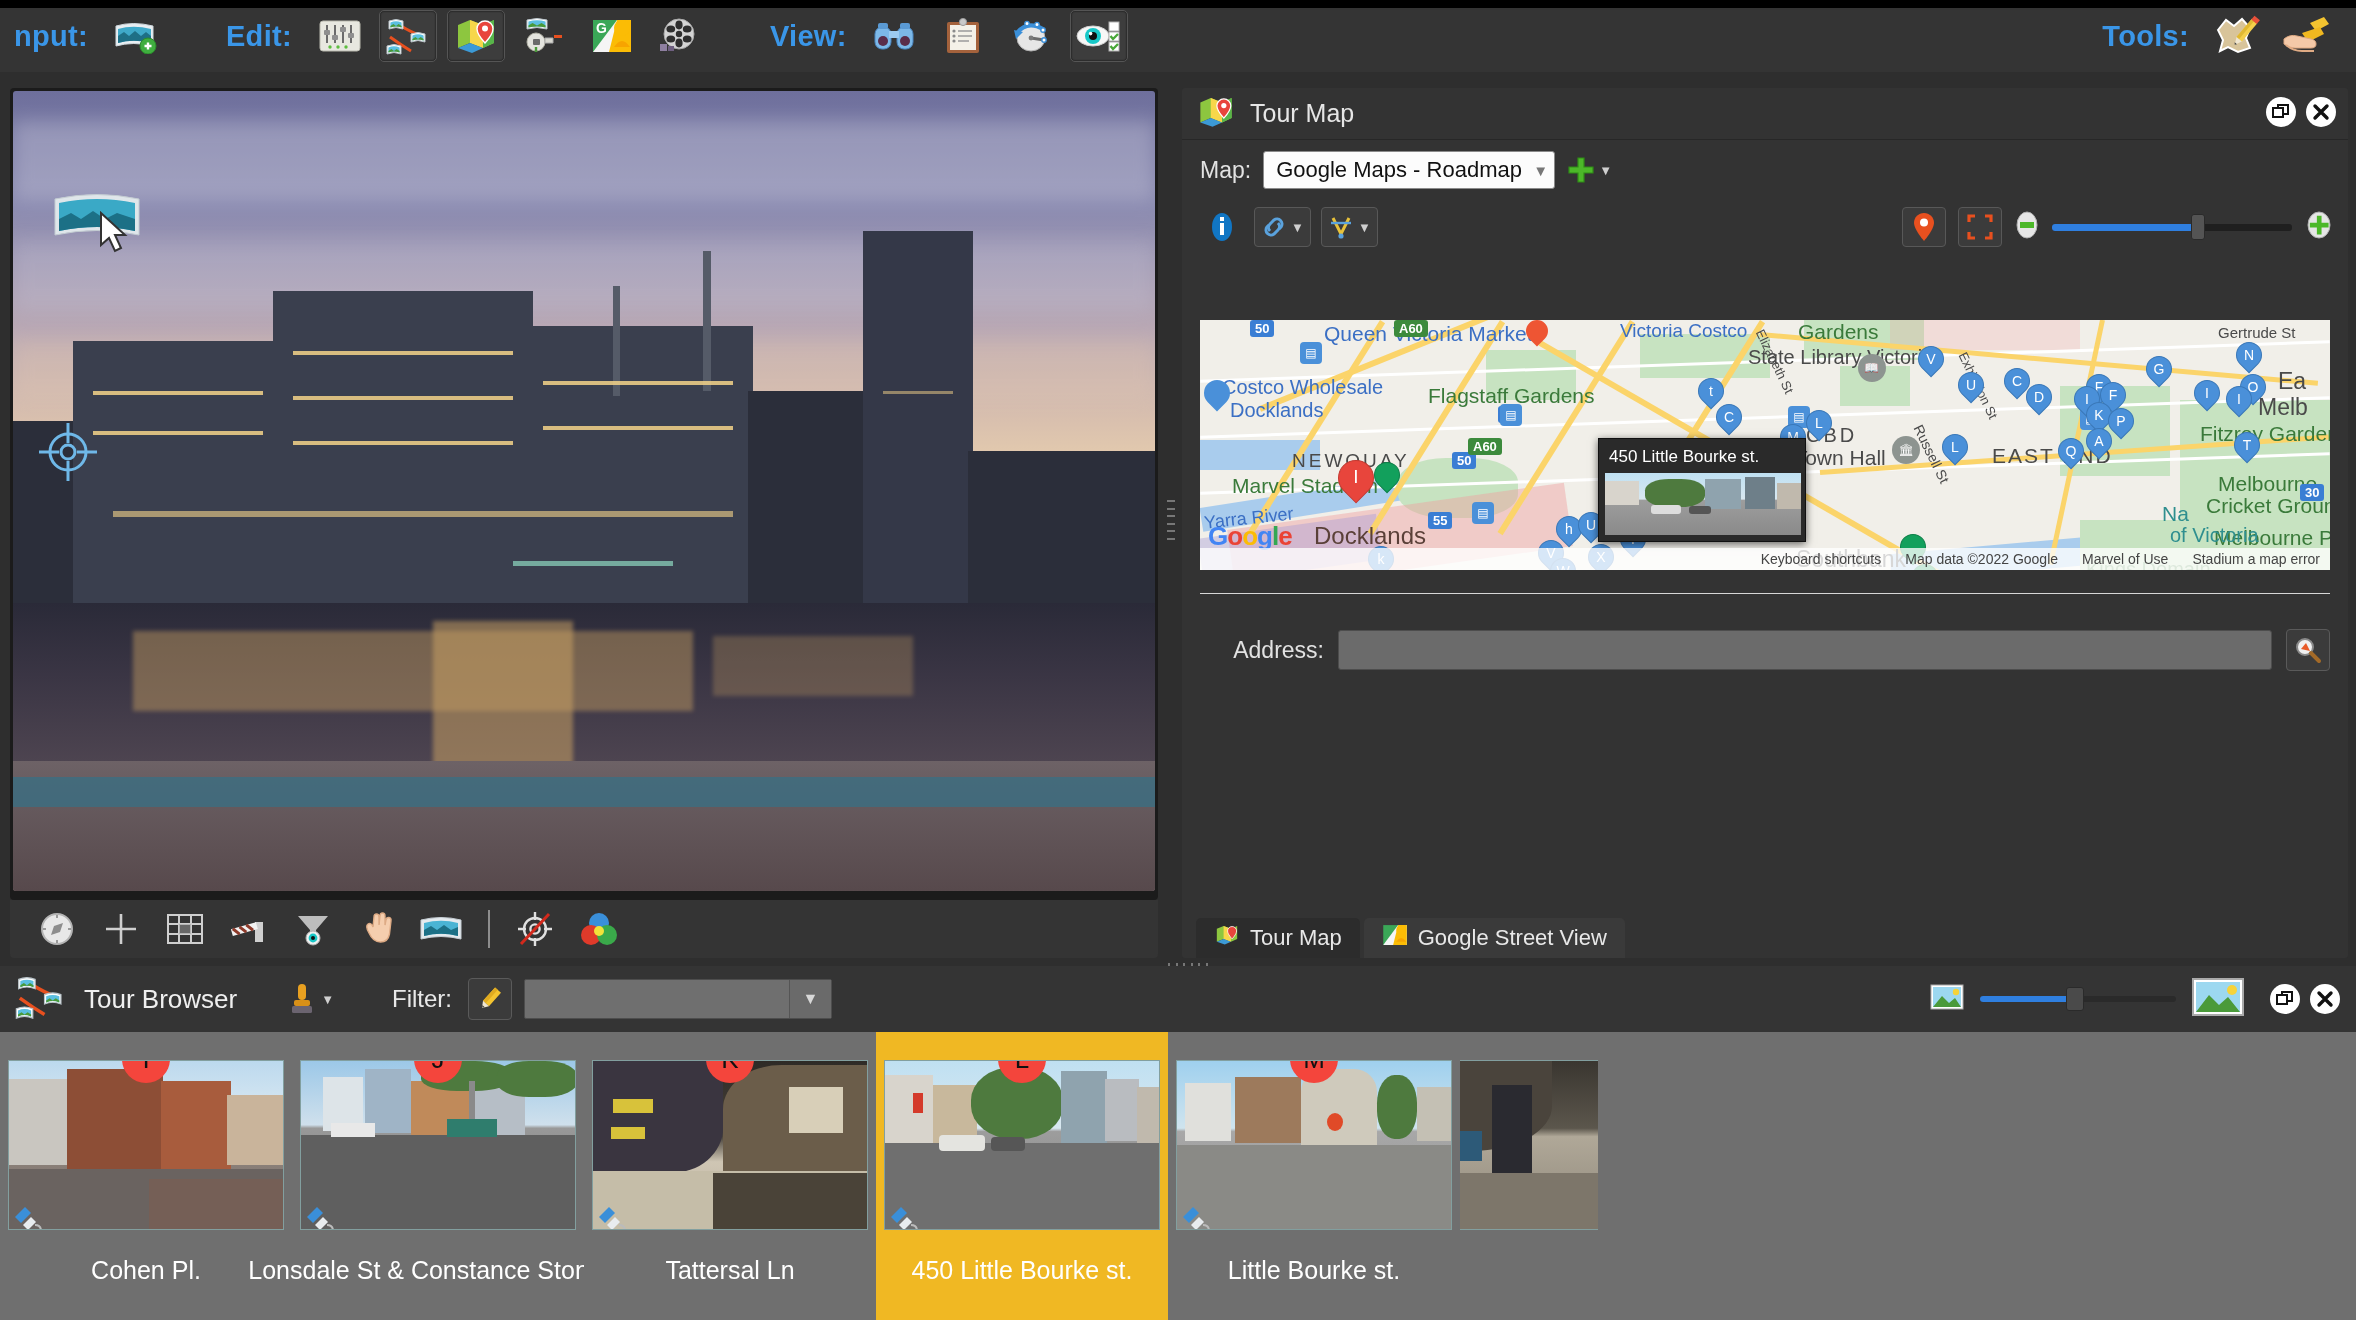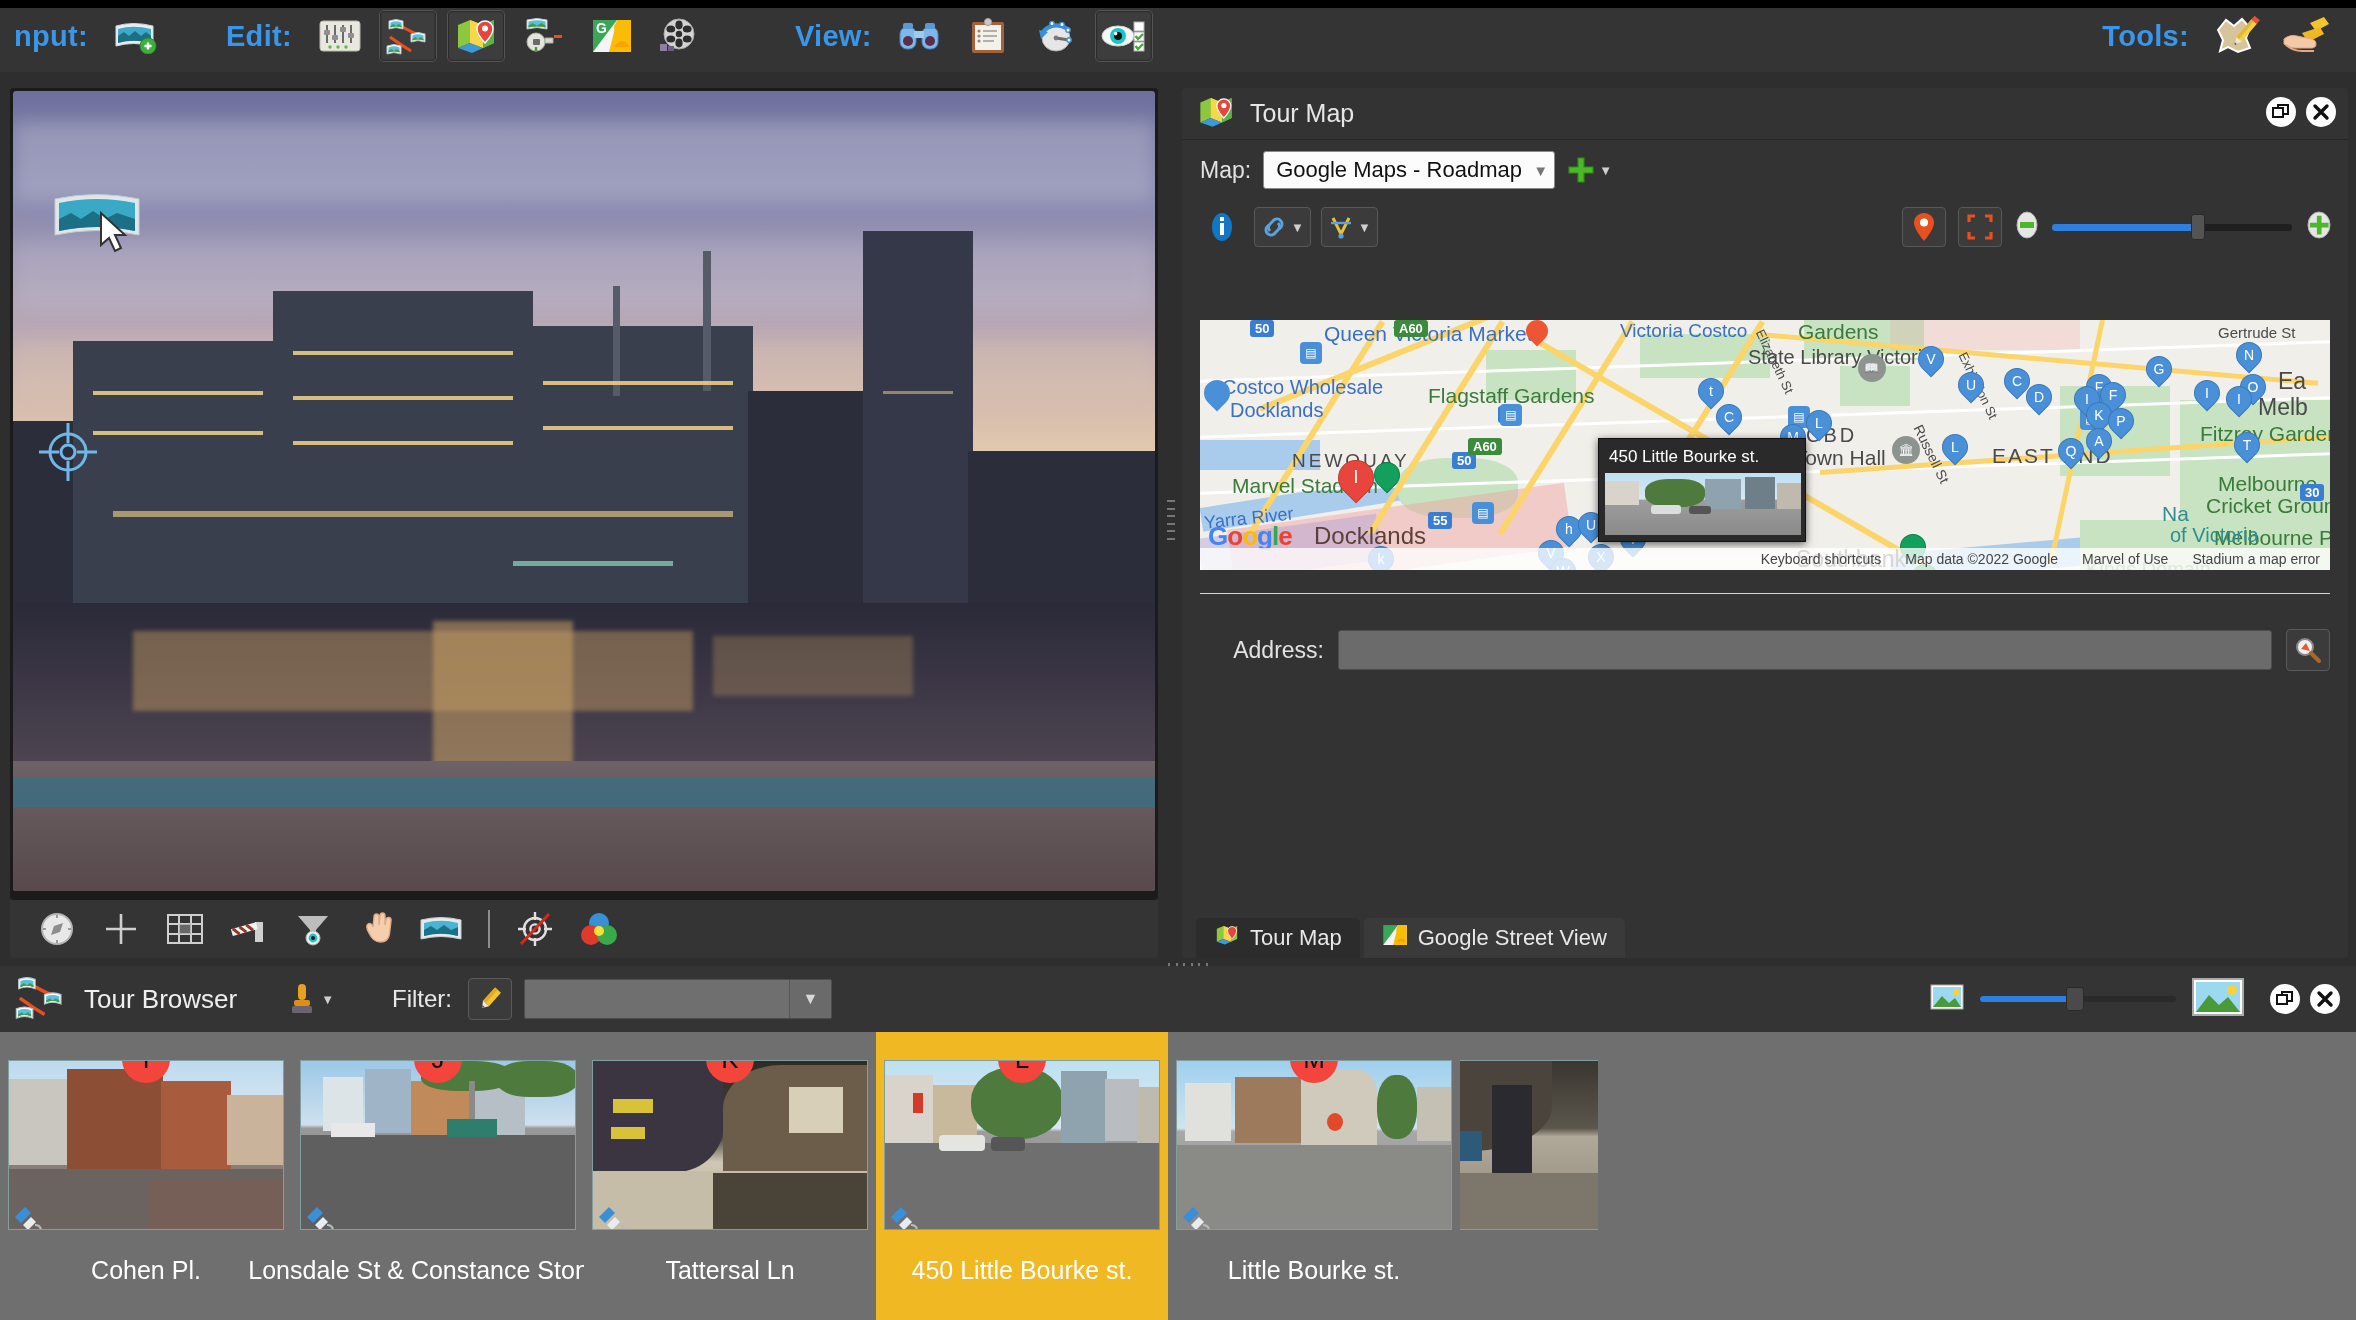--- a/index.html
+++ b/index.html
@@ -357,21 +357,21 @@
           <ellipse cx="13.8" cy="12" rx="4.4" ry="3.6"></ellipse>
             <ellipse cx="30.2" cy="22" rx="4.4" ry="3.6"></ellipse>
           <ellipse cx="13.8" cy="22" rx="4.4" ry="3.6"></ellipse>
             <ellipse cx="30.2" cy="12" rx="4.4" ry="3.6"></ellipse>
         </g>
         <rect x="3" y="27" width="7" height="7" fill="#8e7fa0"></rect>
           <rect x="11" y="29" width="6" height="5" fill="#6e5f80"></rect>
       </svg>
     </div>
 
-    <span class="tb-label" style="margin-left:81px">View:</span>
+    <span class="tb-label" style="margin-left:56px">View:</span>
     <div class="tb-btn">
       <svg class="ico" width="46" height="34" viewBox="0 0 46 34">
         <rect x="3" y="8" width="16" height="22" rx="7" fill="#7cb8e8" stroke="#4a86c0"></rect>
         <rect x="25" y="8" width="16" height="22" rx="7" fill="#7cb8e8" stroke="#4a86c0"></rect>
         <rect x="17" y="12" width="10" height="7" fill="#9ccbf0"></rect>
         <circle cx="11" cy="22" r="5" fill="#5a2d4a"></circle>
           <circle cx="33" cy="22" r="5" fill="#5a2d4a"></circle>
         <rect x="6" y="4" width="10" height="6" rx="2" fill="#5a9ad4"></rect>
           <rect x="28" y="4" width="10" height="6" rx="2" fill="#5a9ad4"></rect>
       </svg>

